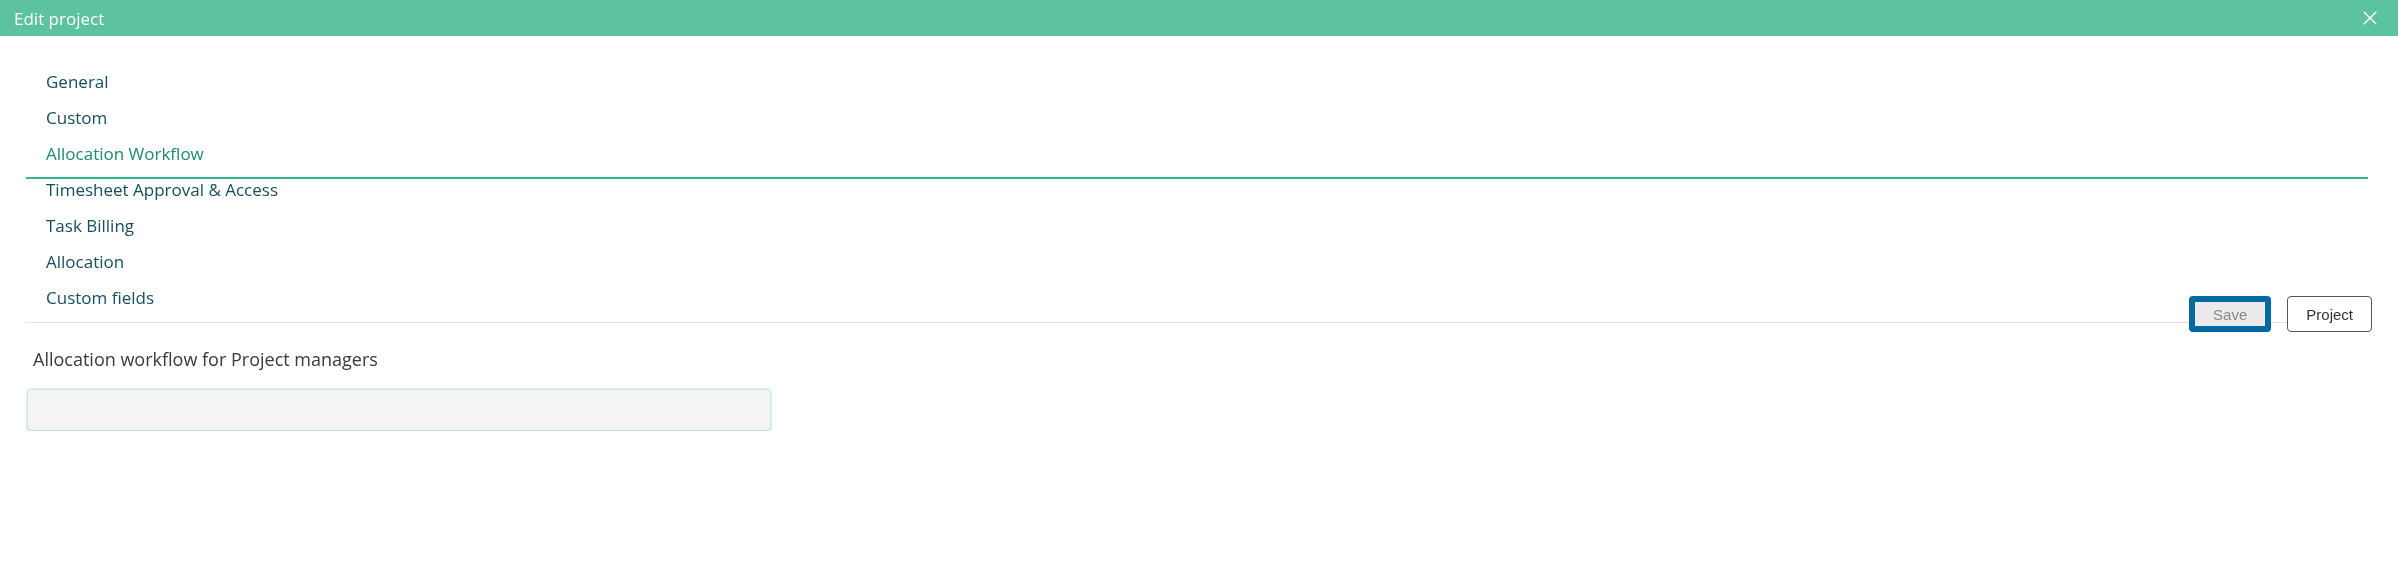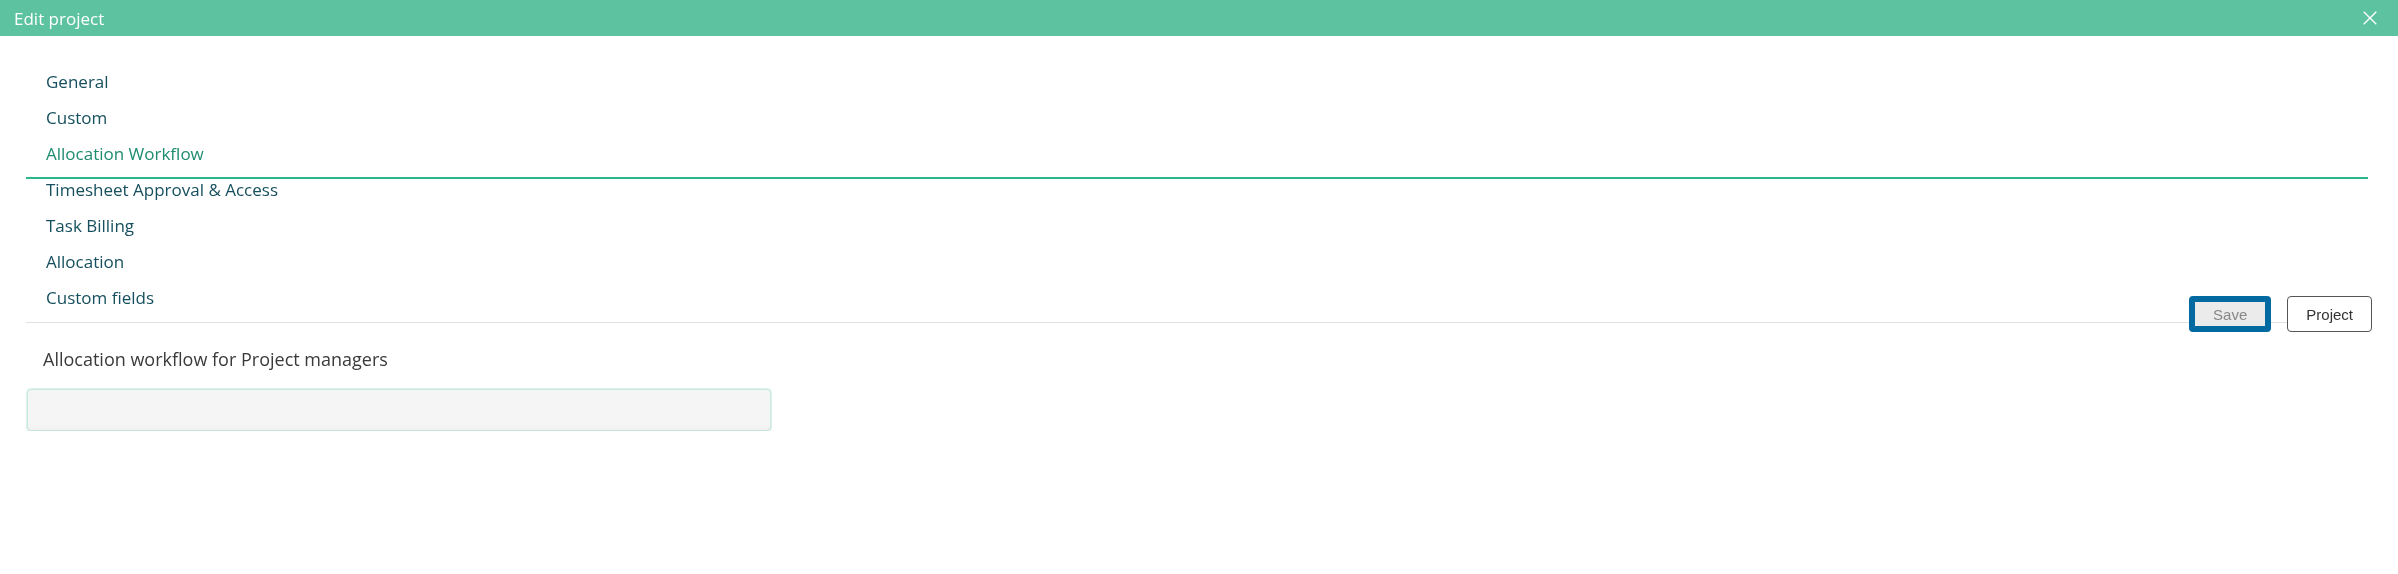--- a/index.html
+++ b/index.html
@@ -62,21 +62,21 @@
       position: absolute;
       bottom: -1px;
       left: 0;
       right: 0;
       height: 2px;
       background: #2db68b;
     }
     .section-title {
       font-size: 18px;
       color: #3a3a3a;
-      margin: 24px 0 18px 43px;
+      margin: 24px 0 18px 33px;
       font-weight: 400;
     }
     .dropdown-container {
       margin-left: 27px;
       width: 744px;
       position: relative;
     }
     .dropdown-input {
       width: 100%;
       height: 42px;

